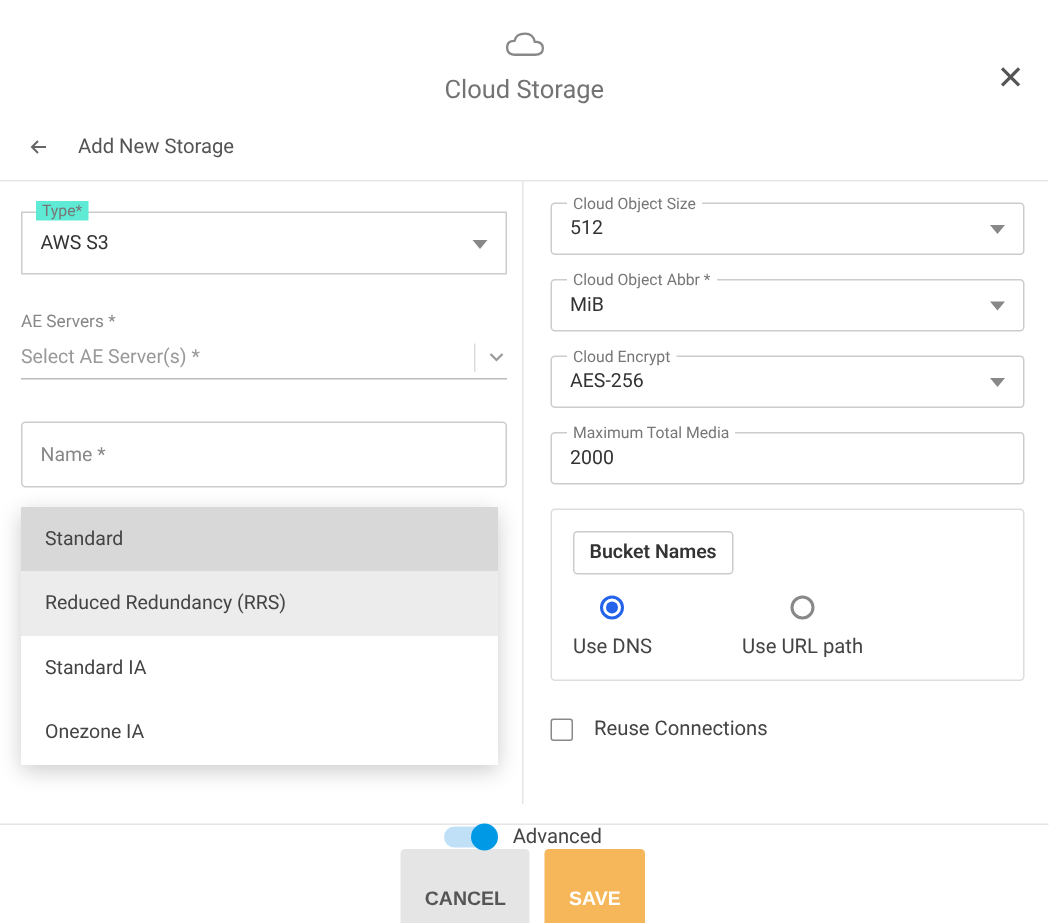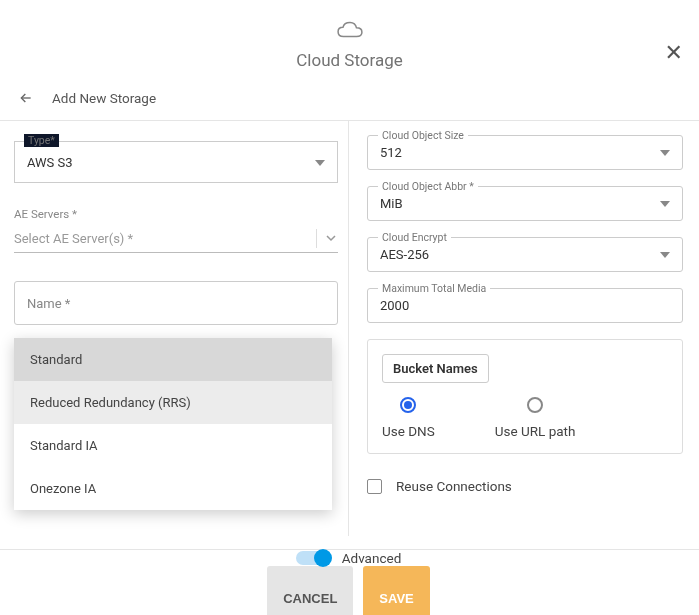--- a/index.html
+++ b/index.html
@@ -14,21 +14,21 @@
   .back-arrow svg { width: 16px; height: 16px; color: #666; }
   .crumb-text { font-size: 13.5px; color: #555; }
 
   
   .body { display: flex; height: 415px; }
   .col-l { width: 348px; padding: 20px 10px 0 14px; position: relative; }
   .col-r { flex: 1; border-left: 1px solid #e5e5e5; padding: 14px 16px 0 18px; overflow: hidden; }
 
   .field { position: relative; margin-bottom: 24px; }
   .field-outlined { border: 1px solid #ccc; border-radius: 0; padding: 8px 12px 7px 12px; display: flex; align-items: center; justify-content: space-between; min-height: 42px; }
-  .floating-label { position: absolute; top: -7px; left: 10px; background: #0f172a; padding: 0 4px; font-size: 10.5px; color: #777; }
+  .floating-label { position: absolute; top: -7px; left: 10px; background: #5eead4; padding: 0 4px; font-size: 10.5px; color: #777; }
   .field-value { font-size: 13px; color: #333; flex: 1; }
   .caret-down { width: 0; height: 0; border-left: 5px solid transparent; border-right: 5px solid transparent; border-top: 6px solid #888; }
 
   .underline-field { margin-bottom: 28px; }
   .underline-label { font-size: 11.5px; color: #888; margin-bottom: 4px; }
   .underline-inner { display: flex; align-items: center; border-bottom: 1px solid #bbb; padding: 4px 0; }
   .underline-inner .v { font-size: 13px; color: #999; flex: 1; }
   .chev-box { width: 22px; text-align: center; color: #999; border-left: 1px solid #ddd; padding-left: 6px; }
   .chev-box svg { width: 12px; height: 12px; }
 

